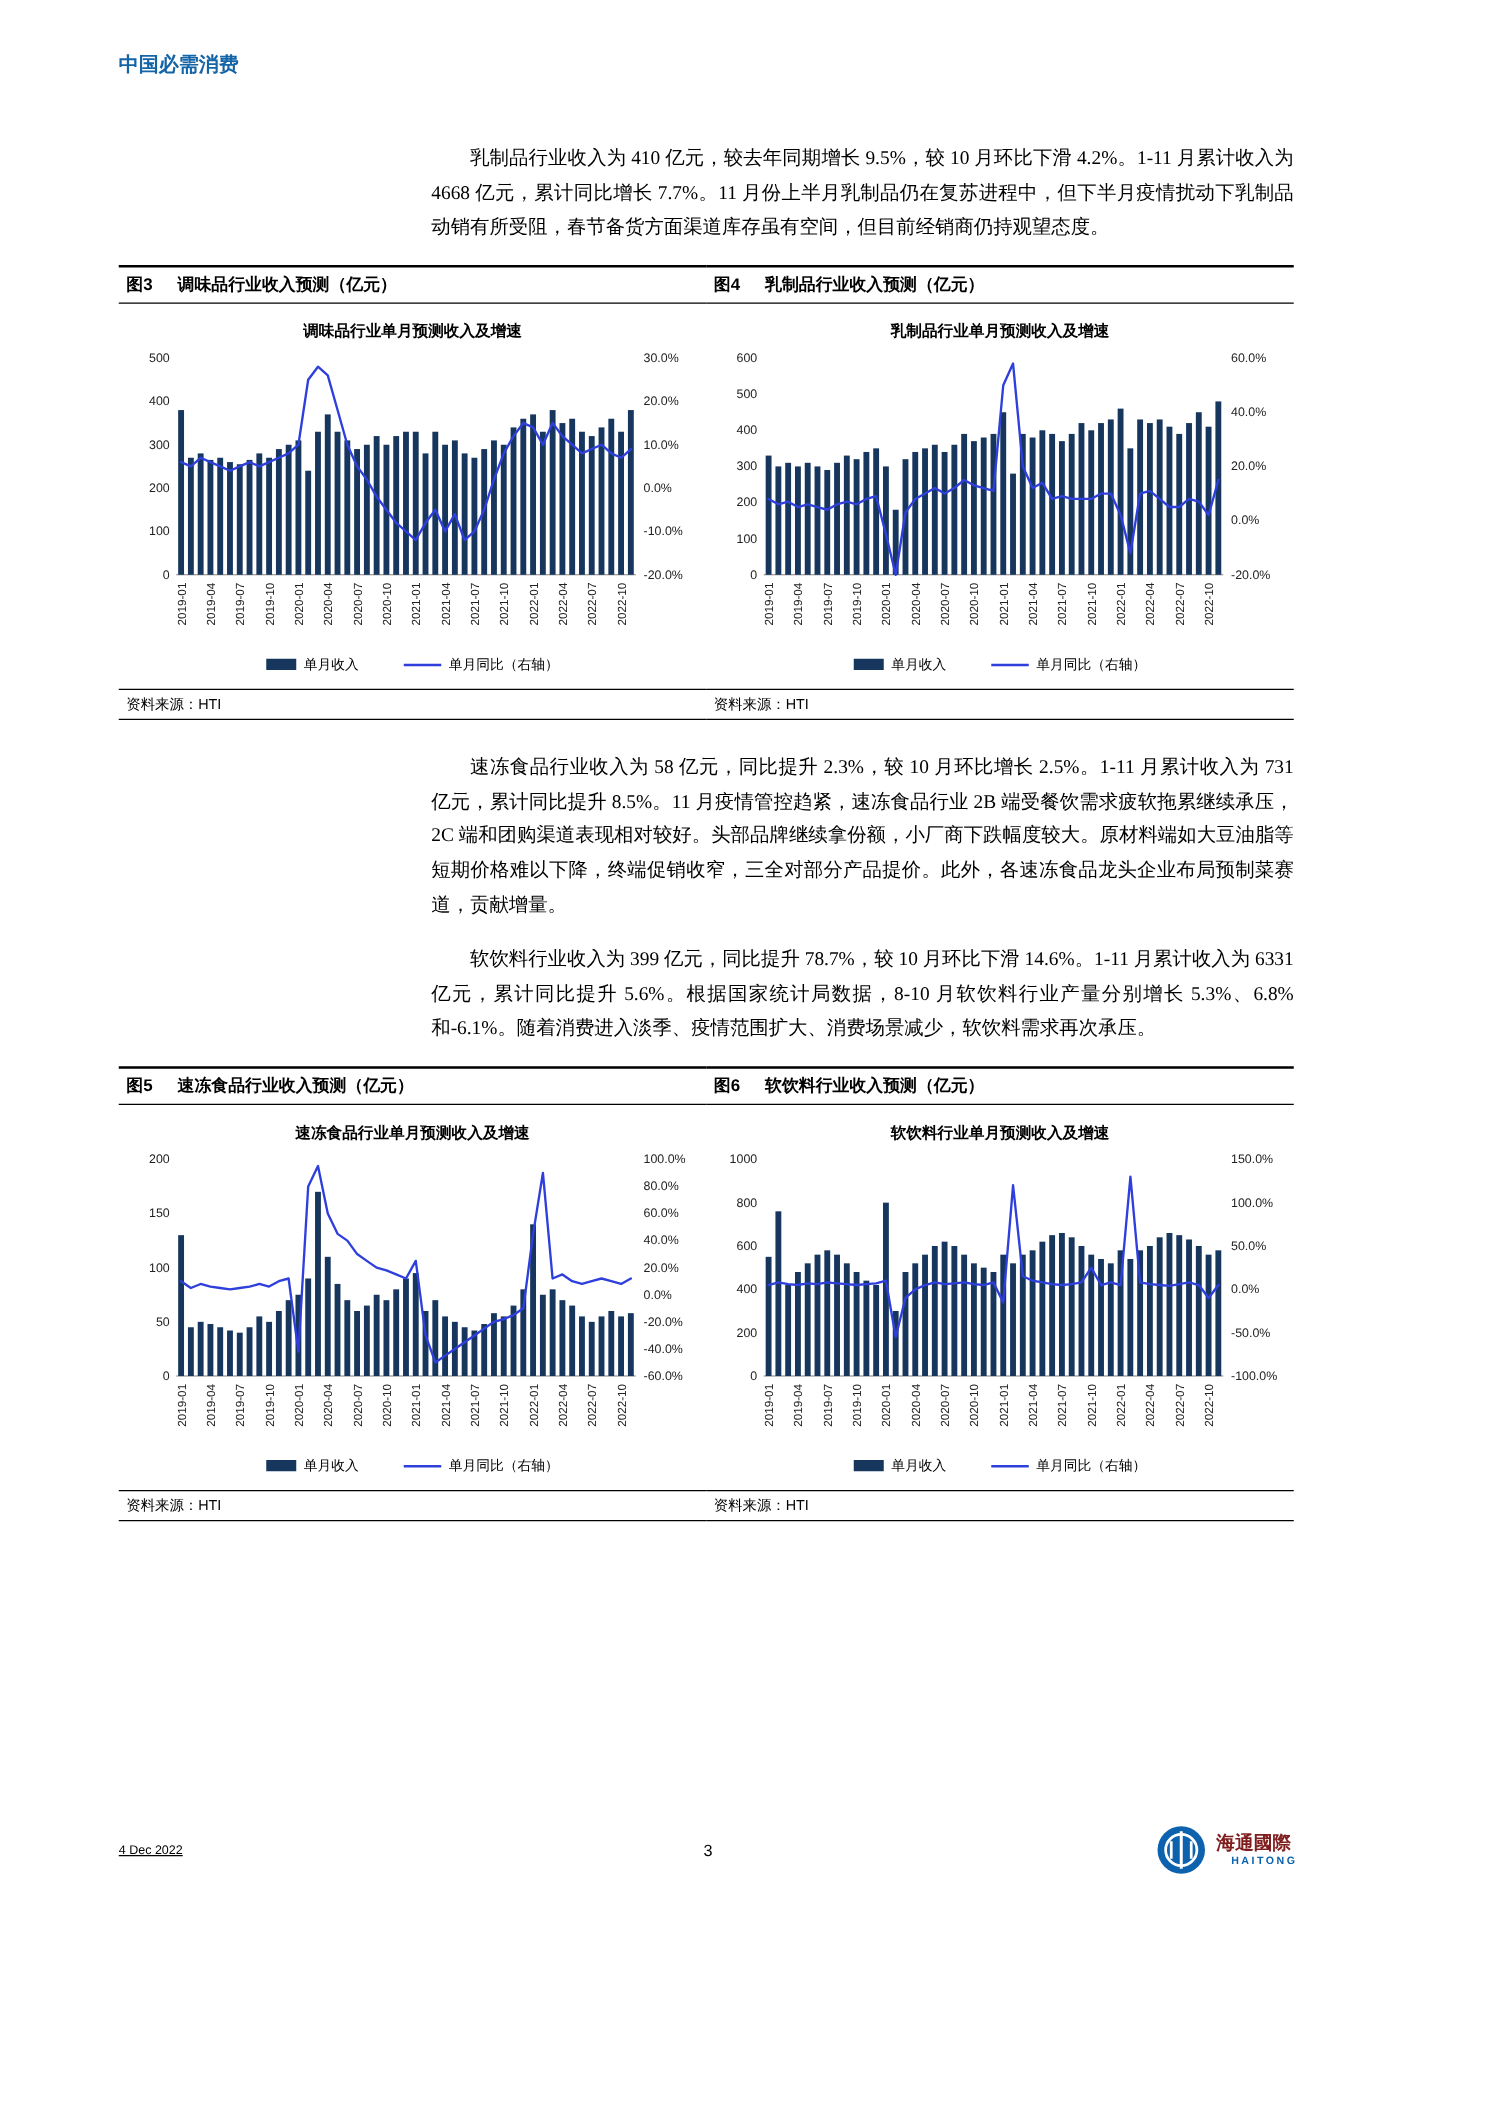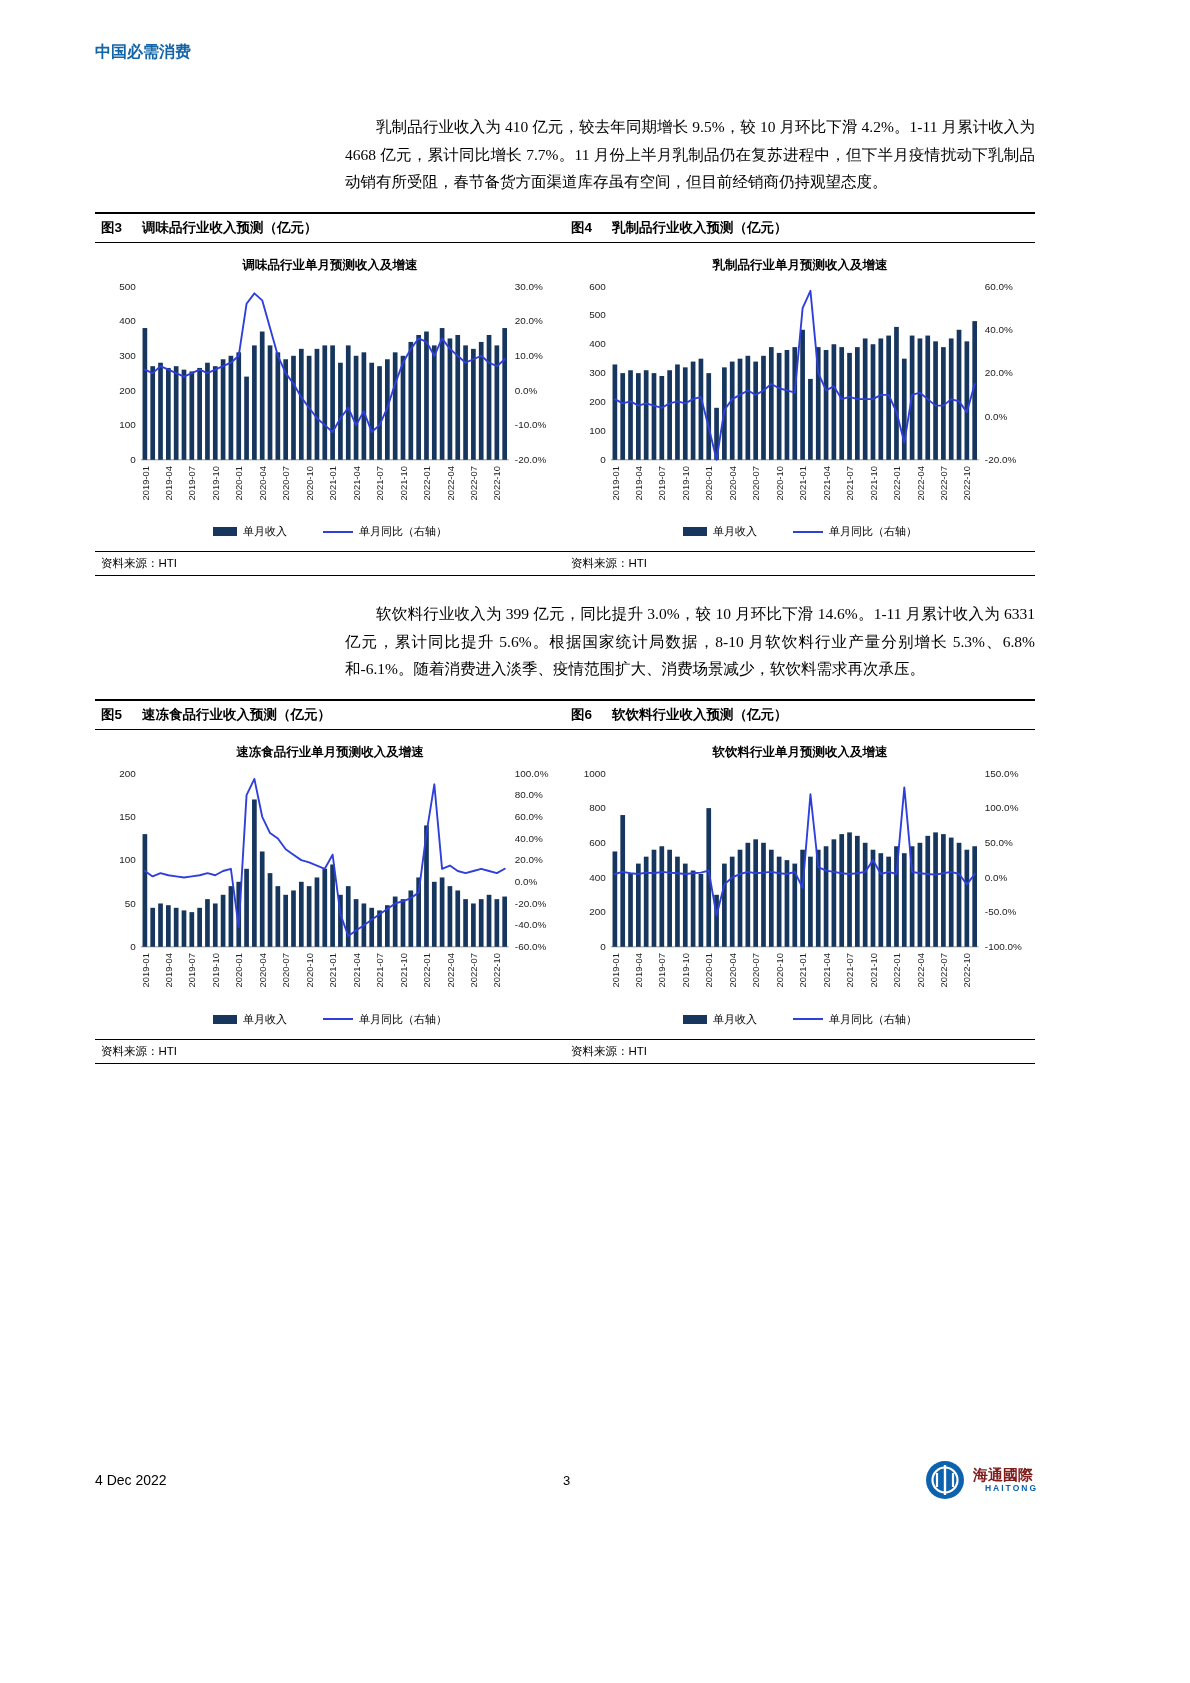--- a/index.html
+++ b/index.html
@@ -13,21 +13,21 @@
   .fig-header{border-top:2.2px solid #000;border-bottom:1px solid #000;padding:5px 6px;display:flex;gap:20px;font-size:13.5px;font-weight:bold;}
   .chart-title{text-align:center;font-size:12.5px;font-weight:bold;margin:14px 0 2px 0;}
   svg.chart{width:100%;height:auto;display:block;}
   svg.chart text{font-family:"Liberation Sans","DejaVu Sans",sans-serif;}
   .legend{display:flex;justify-content:center;align-items:flex-end;gap:36px;font-size:11px;margin:0 0 12px 0;}
   .legend-item{display:flex;align-items:center;gap:6px;}
   .legend-bar-swatch{width:24px;height:9px;display:inline-block;}
   .legend-line-swatch{width:30px;height:2.5px;display:inline-block;}
   .source-row{border-top:1px solid #000;border-bottom:1.6px solid #000;padding:4px 6px;font-size:11.5px;}
   .footer{position:absolute;left:95px;right:152px;top:1452px;height:56px;display:flex;align-items:center;justify-content:space-between;}
-  .footer-date{font-size:14px;}
+  .footer-date{font-size:10px;text-decoration:underline;}
   .footer-page{position:absolute;left:50%;transform:translateX(-50%);font-size:13px;}
   .logo{display:flex;align-items:center;gap:8px;}
   .logo-texts{display:flex;flex-direction:column;line-height:1.15;}
   .logo-cn{font-size:15px;font-weight:bold;}
   .logo-en{font-size:8.5px;letter-spacing:2px;font-weight:bold;}
 </style>
 </head>
 <body>
 
 <div class="page">
@@ -238,21 +238,22 @@
         </span>
       </div>
       <div class="source-row">
         <span>资料来源：</span><span>HTI</span>
       </div>
     </div>
 
   </div>
 
   <div class="body-text" style="margin-top:24px;">
-    <p>软饮料行业收入为 399 亿元，同比提升 3.0%，较 10 月环比下滑 14.6%。1-11 月累计收入为 6331 亿元，累计同比提升 5.6%。根据国家统计局数据，8-10 月软饮料行业产量分别增长 5.3%、6.8%和-6.1%。随着消费进入淡季、疫情范围扩大、消费场景减少，软饮料需求再次承压。</p>
+    <p>速冻食品行业收入为 58 亿元，同比提升 2.3%，较 10 月环比增长 2.5%。1-11 月累计收入为 731 亿元，累计同比提升 8.5%。11 月疫情管控趋紧，速冻食品行业 2B 端受餐饮需求疲软拖累继续承压，2C 端和团购渠道表现相对较好。头部品牌继续拿份额，小厂商下跌幅度较大。原材料端如大豆油脂等短期价格难以下降，终端促销收窄，三全对部分产品提价。此外，各速冻食品龙头企业布局预制菜赛道，贡献增量。</p>
+    <p>软饮料行业收入为 399 亿元，同比提升 78.7%，较 10 月环比下滑 14.6%。1-11 月累计收入为 6331 亿元，累计同比提升 5.6%。根据国家统计局数据，8-10 月软饮料行业产量分别增长 5.3%、6.8%和-6.1%。随着消费进入淡季、疫情范围扩大、消费场景减少，软饮料需求再次承压。</p>
   </div>
 
   <div class="figures-row">
 
     <div class="figure-panel">
       <div class="fig-header">
         <span>图5</span>
         <span>速冻食品行业收入预测（亿元）</span>
       </div>
       <div class="chart-title">速冻食品行业单月预测收入及增速</div>

